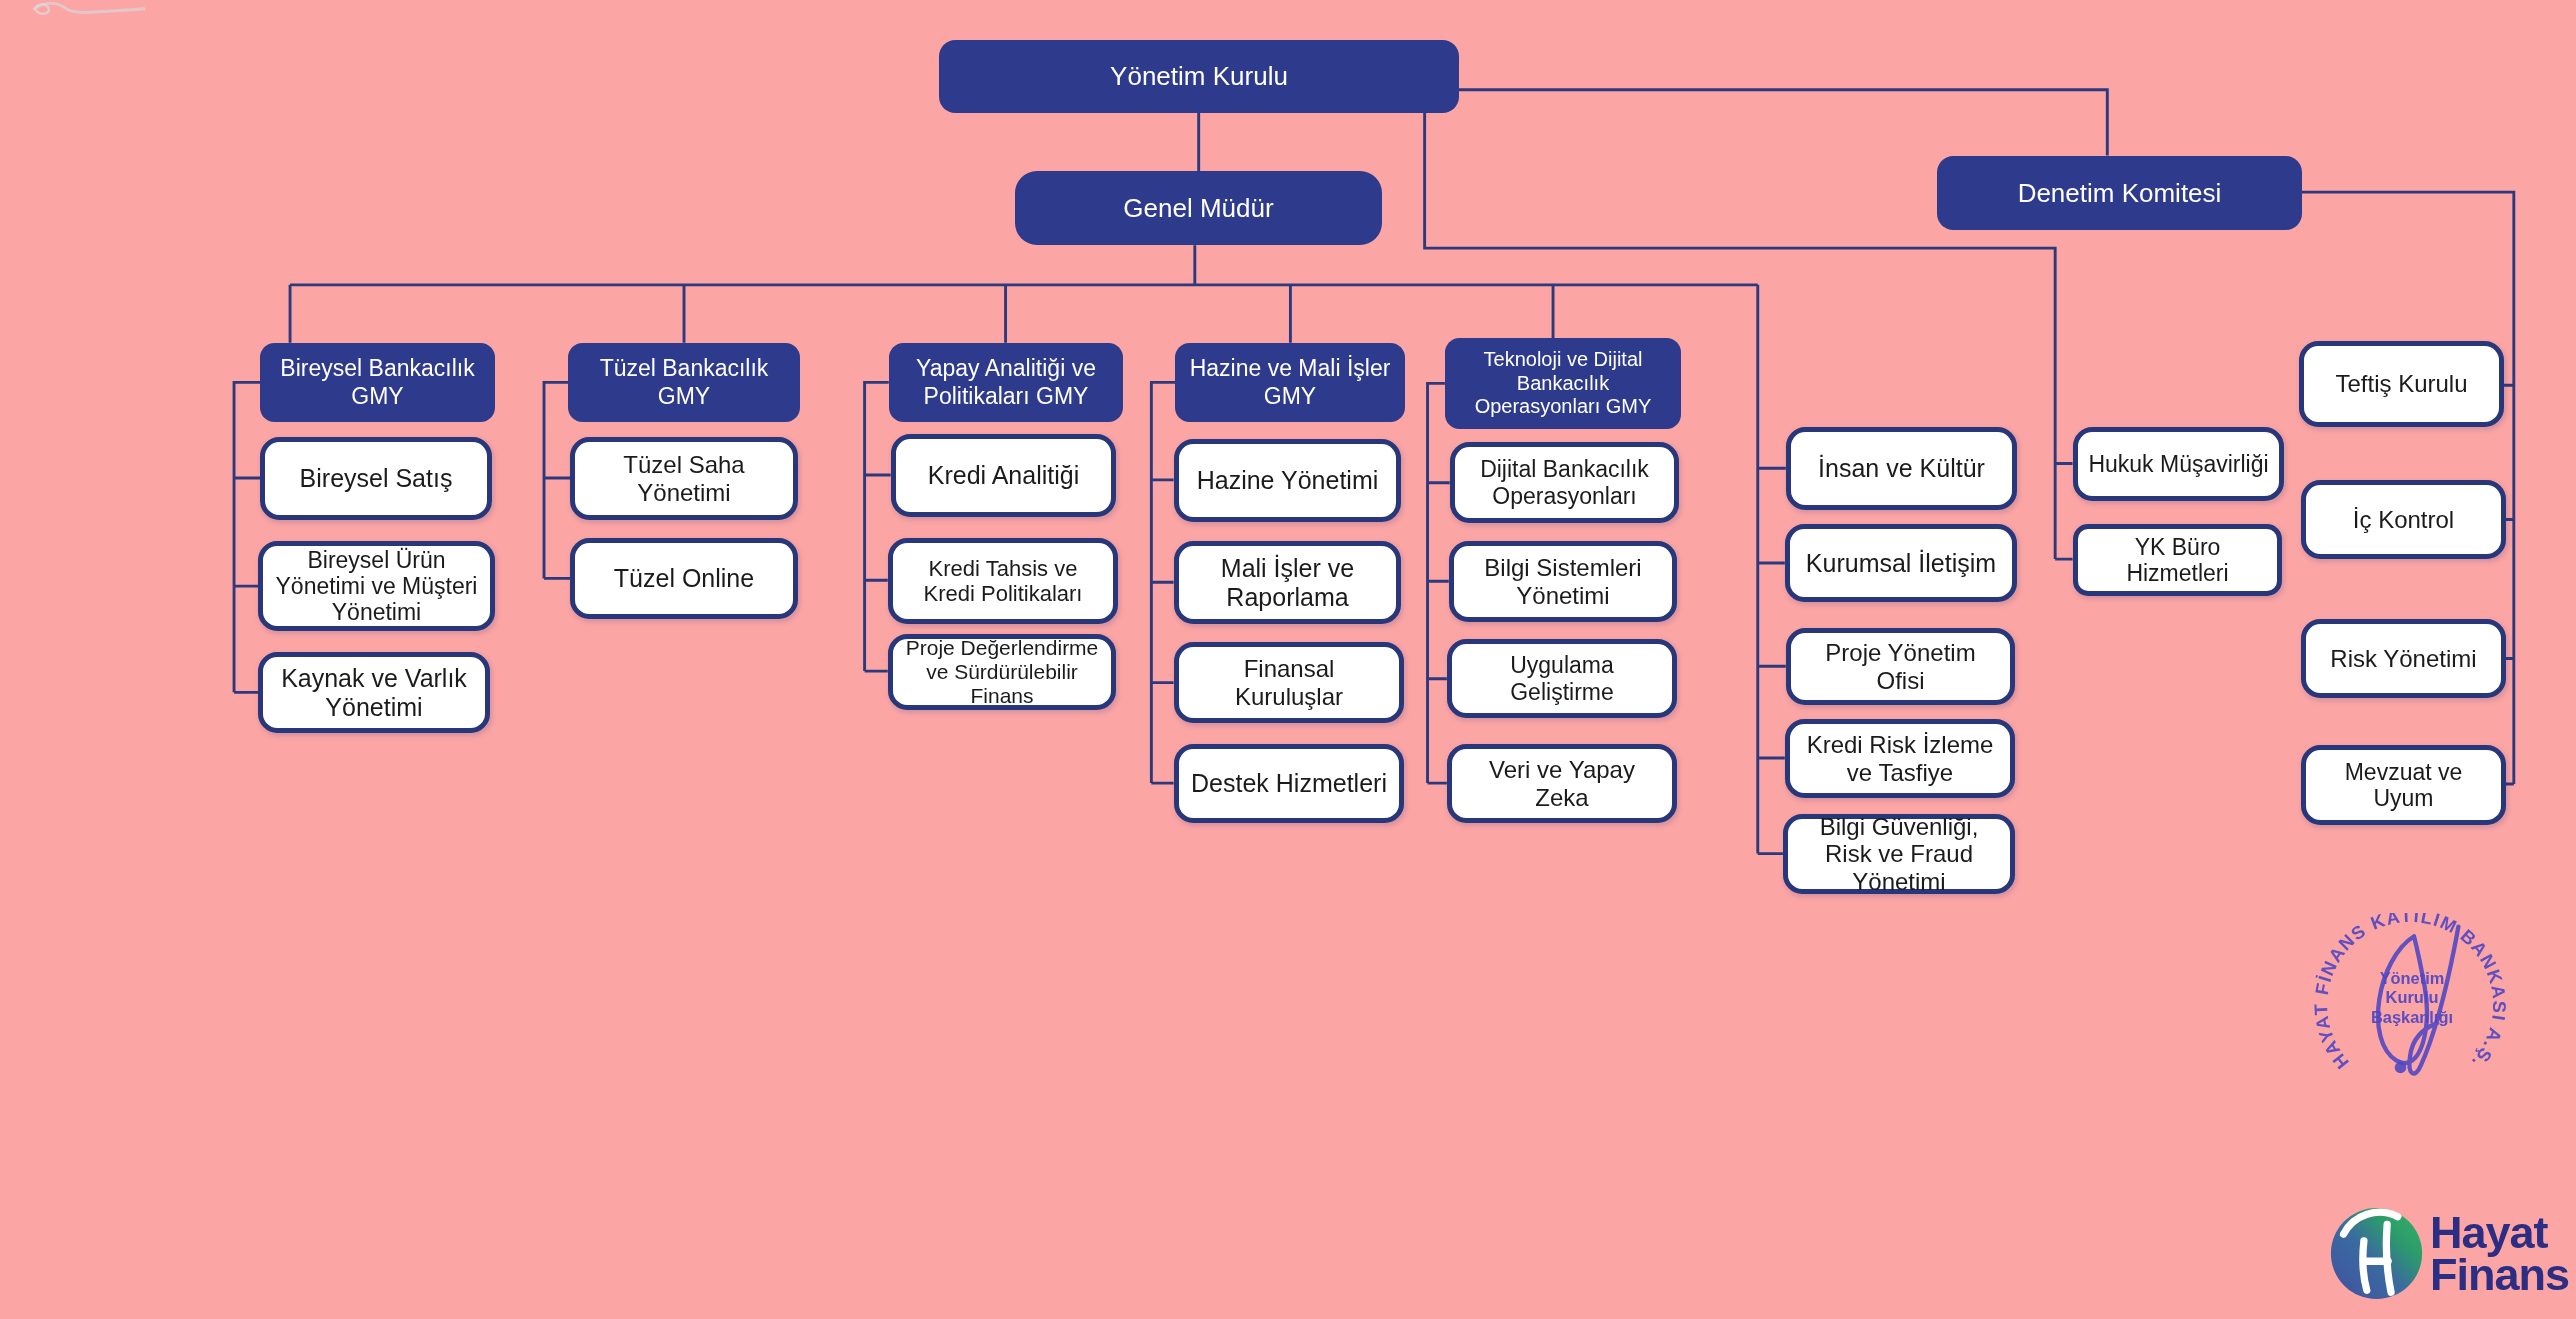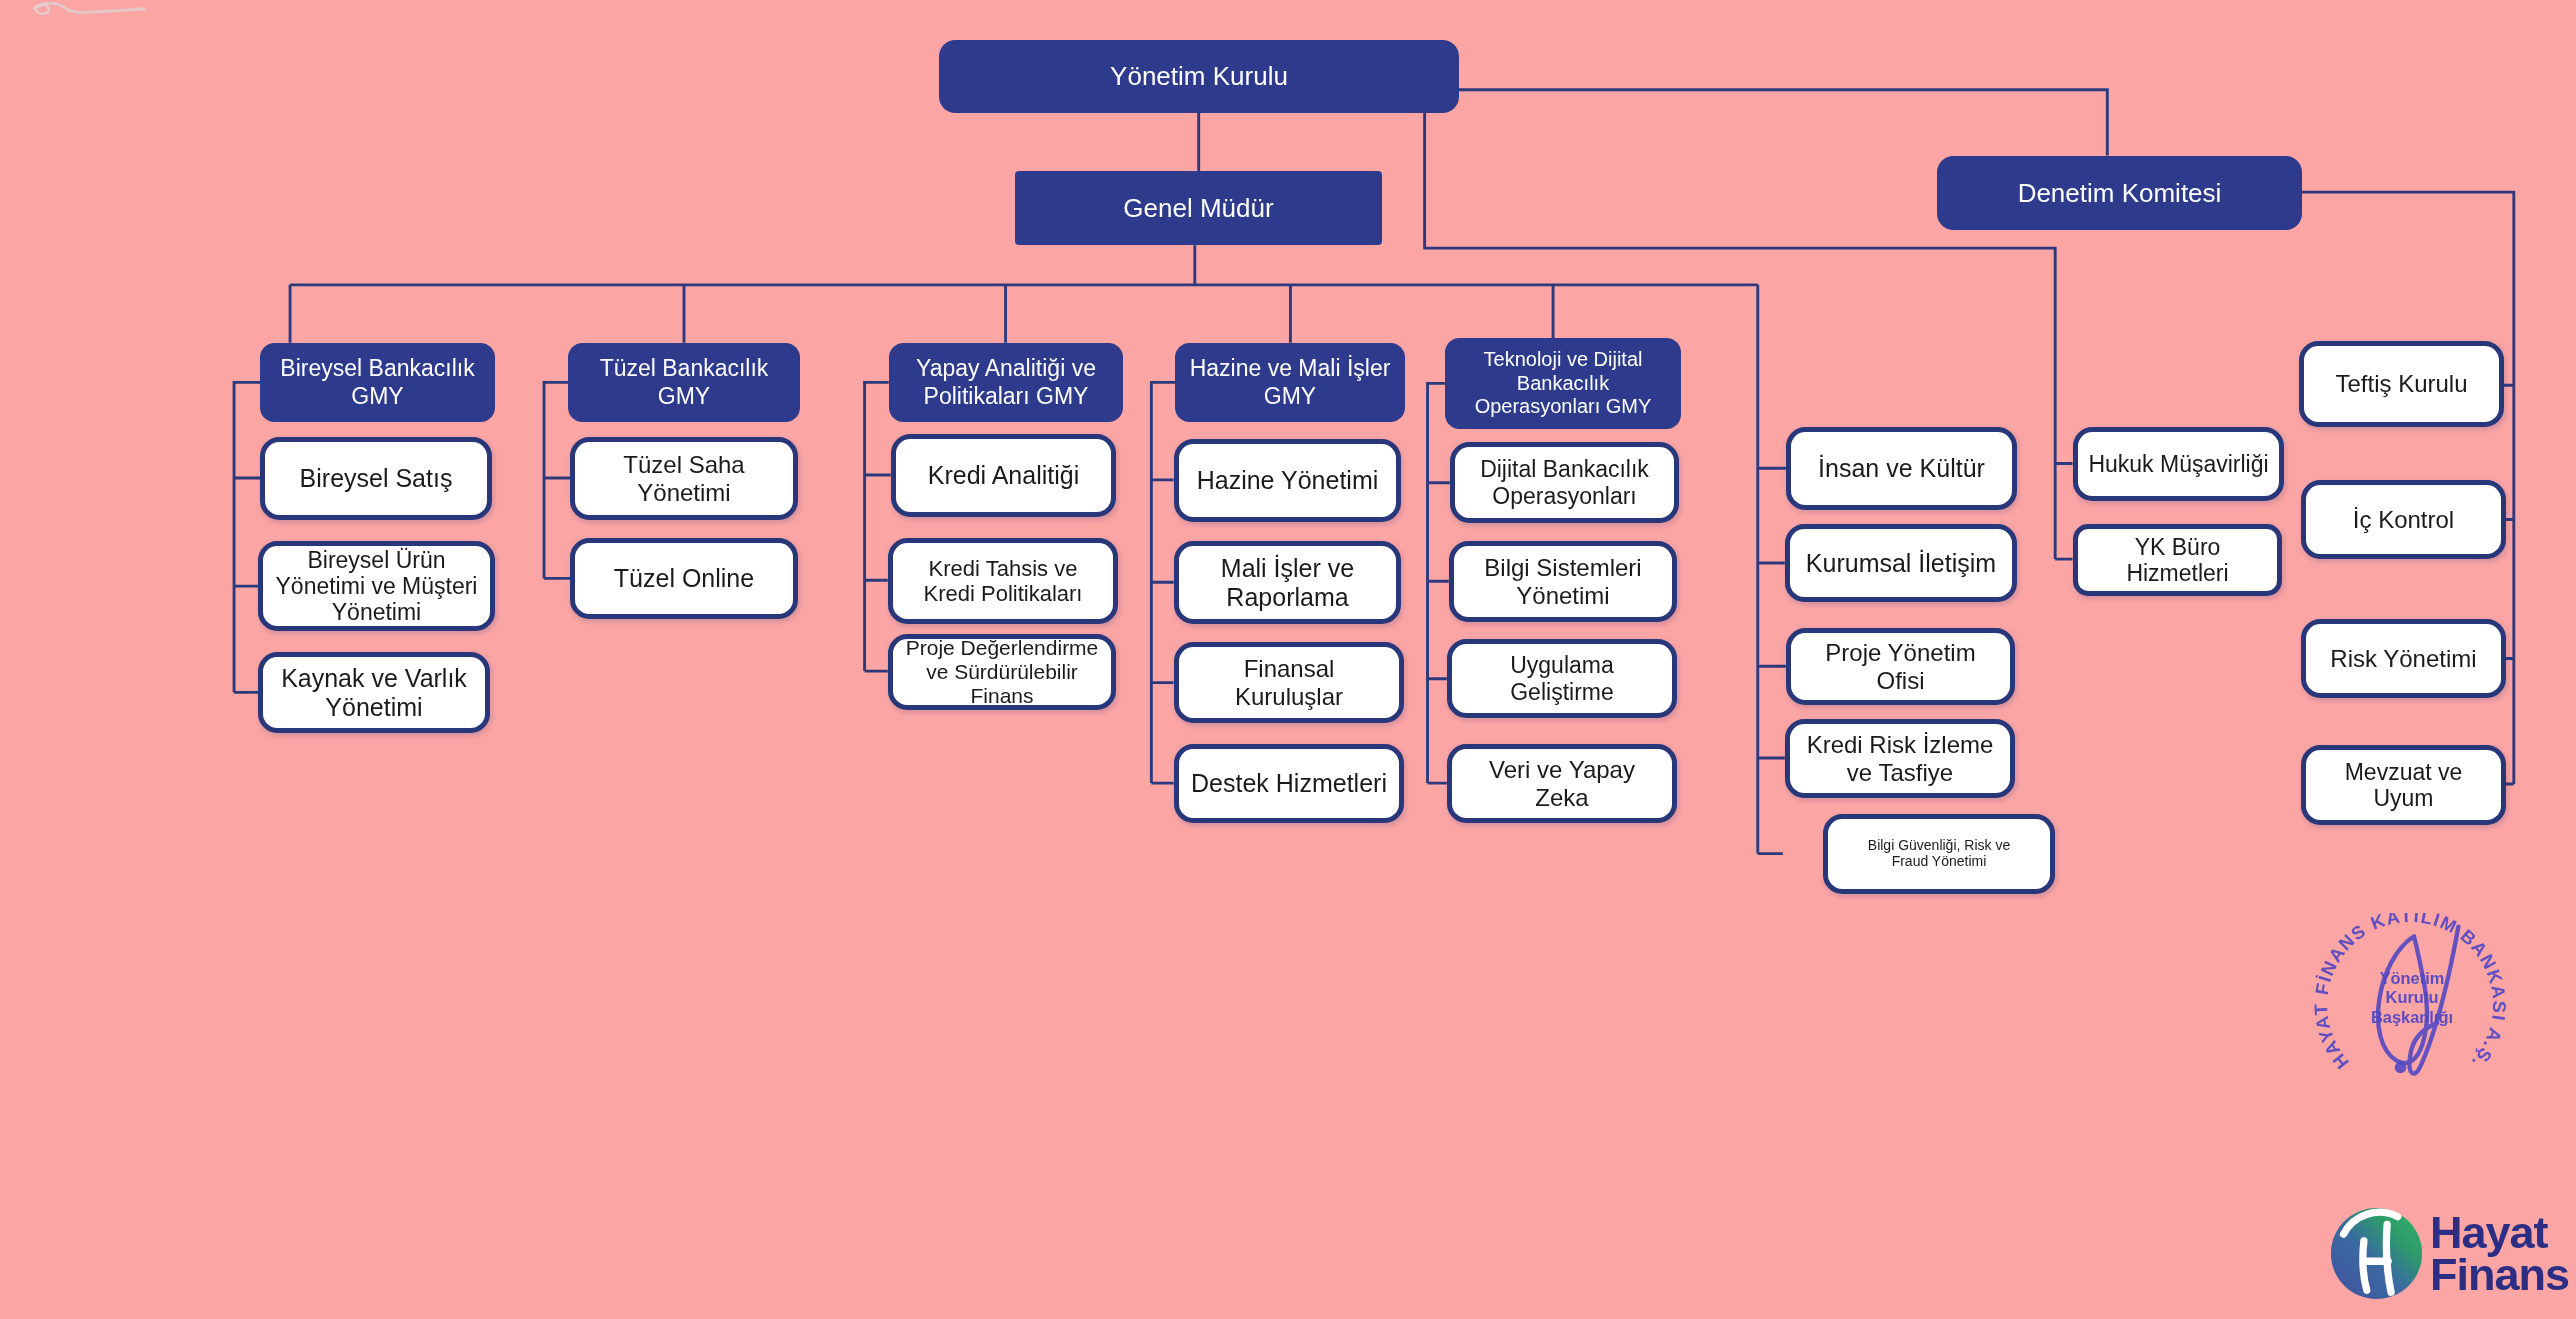--- a/index.html
+++ b/index.html
@@ -59,21 +59,21 @@
       <path d="
         M269 396 H242 V717 M242 495 H269 M242 607 H267 M242 717 H267
         M588 396 H563 V599 M563 495 H590 M563 599 H590
         M920 396 H895 V695 M895 492 H922 M895 601 H919 M895 695 H919
         M1217 396 H1192 V811 M1192 497 H1215 M1192 603 H1215 M1192 707 H1215 M1192 811 H1215
         M1496 397 H1478 V811 M1478 500 H1501 M1478 602 H1500 M1478 703 H1498 M1478 811 H1498"></path>
     </g>
   </svg>
 
   <div class="hdr" style="left:939px;top:40px;width:520px;height:73px;font-size:26px;border-radius:16.4px;">Yönetim Kurulu</div>
-  <div class="hdr" style="left:1015px;top:171px;width:367px;height:74px;font-size:26px;border-radius:4px;">Genel Müdür</div>
+  <div class="hdr" style="left:1015px;top:171px;width:367px;height:74px;font-size:26px;border-radius:22px;">Genel Müdür</div>
   <div class="hdr" style="left:1937px;top:156px;width:365px;height:74px;font-size:26px;border-radius:16.4px;">Denetim Komitesi</div>
 
   <div class="hdr" style="left:260px;top:343px;width:235px;height:79px;">Bireysel Bankacılık GMY</div>
   <div class="node" style="left:260px;top:437px;width:232px;height:83px;">Bireysel Satış</div>
   <div class="node" style="left:258px;top:541px;width:237px;height:90px;font-size:23px;">Bireysel Ürün Yönetimi ve Müşteri Yönetimi</div>
   <div class="node" style="left:258px;top:652px;width:232px;height:81px;">Kaynak ve Varlık Yönetimi</div>
 
   <div class="hdr" style="left:568px;top:343px;width:232px;height:79px;">Tüzel Bankacılık GMY</div>
   <div class="node" style="left:570px;top:437px;width:228px;height:83px;font-size:24px;">Tüzel Saha Yönetimi</div>
   <div class="node" style="left:570px;top:538px;width:228px;height:81px;">Tüzel Online</div>
@@ -92,21 +92,21 @@
   <div class="hdr" style="left:1445px;top:338px;width:236px;height:91px;font-size:20px;">Teknoloji ve Dijital Bankacılık Operasyonları GMY</div>
   <div class="node" style="left:1450px;top:442px;width:229px;height:81px;font-size:23px;">Dijital Bankacılık Operasyonları</div>
   <div class="node" style="left:1449px;top:541px;width:228px;height:81px;font-size:24px;">Bilgi Sistemleri Yönetimi</div>
   <div class="node" style="left:1447px;top:639px;width:230px;height:79px;font-size:23px;">Uygulama Geliştirme</div>
   <div class="node" style="left:1447px;top:744px;width:230px;height:79px;font-size:24px;">Veri ve Yapay Zeka</div>
 
   <div class="node" style="left:1786px;top:427px;width:231px;height:83px;">İnsan ve Kültür</div>
   <div class="node" style="left:1785px;top:524px;width:232px;height:78px;">Kurumsal İletişim</div>
   <div class="node" style="left:1786px;top:628px;width:229px;height:77px;font-size:24px;">Proje Yönetim Ofisi</div>
   <div class="node" style="left:1785px;top:719px;width:230px;height:79px;font-size:24px;">Kredi Risk İzleme ve Tasfiye</div>
-  <div class="node" style="left:1823px;top:814px;width:232px;height:80px;font-size:14px;padding:1.9px 23px;">Bilgi Güvenliği, Risk ve Fraud Yönetimi</div>
+  <div class="node" style="left:1783px;top:814px;width:232px;height:80px;font-size:24px;padding:1.9px 23px;">Bilgi Güvenliği, Risk ve Fraud Yönetimi</div>
 
   <div class="node" style="left:2073px;top:427px;width:211px;height:74px;font-size:23px;">Hukuk Müşavirliği</div>
   <div class="node" style="left:2073px;top:524px;width:209px;height:72px;font-size:23px;border-radius:15px;">YK Büro Hizmetleri</div>
 
   <div class="node" style="left:2299px;top:341px;width:205px;height:86px;font-size:24px;">Teftiş Kurulu</div>
   <div class="node" style="left:2301px;top:480px;width:205px;height:79px;font-size:24px;">İç Kontrol</div>
   <div class="node" style="left:2301px;top:619px;width:205px;height:79px;font-size:24px;">Risk Yönetimi</div>
   <div class="node" style="left:2301px;top:745px;width:205px;height:80px;font-size:23px;">Mevzuat ve Uyum</div>
 
   <div class="stamp">

